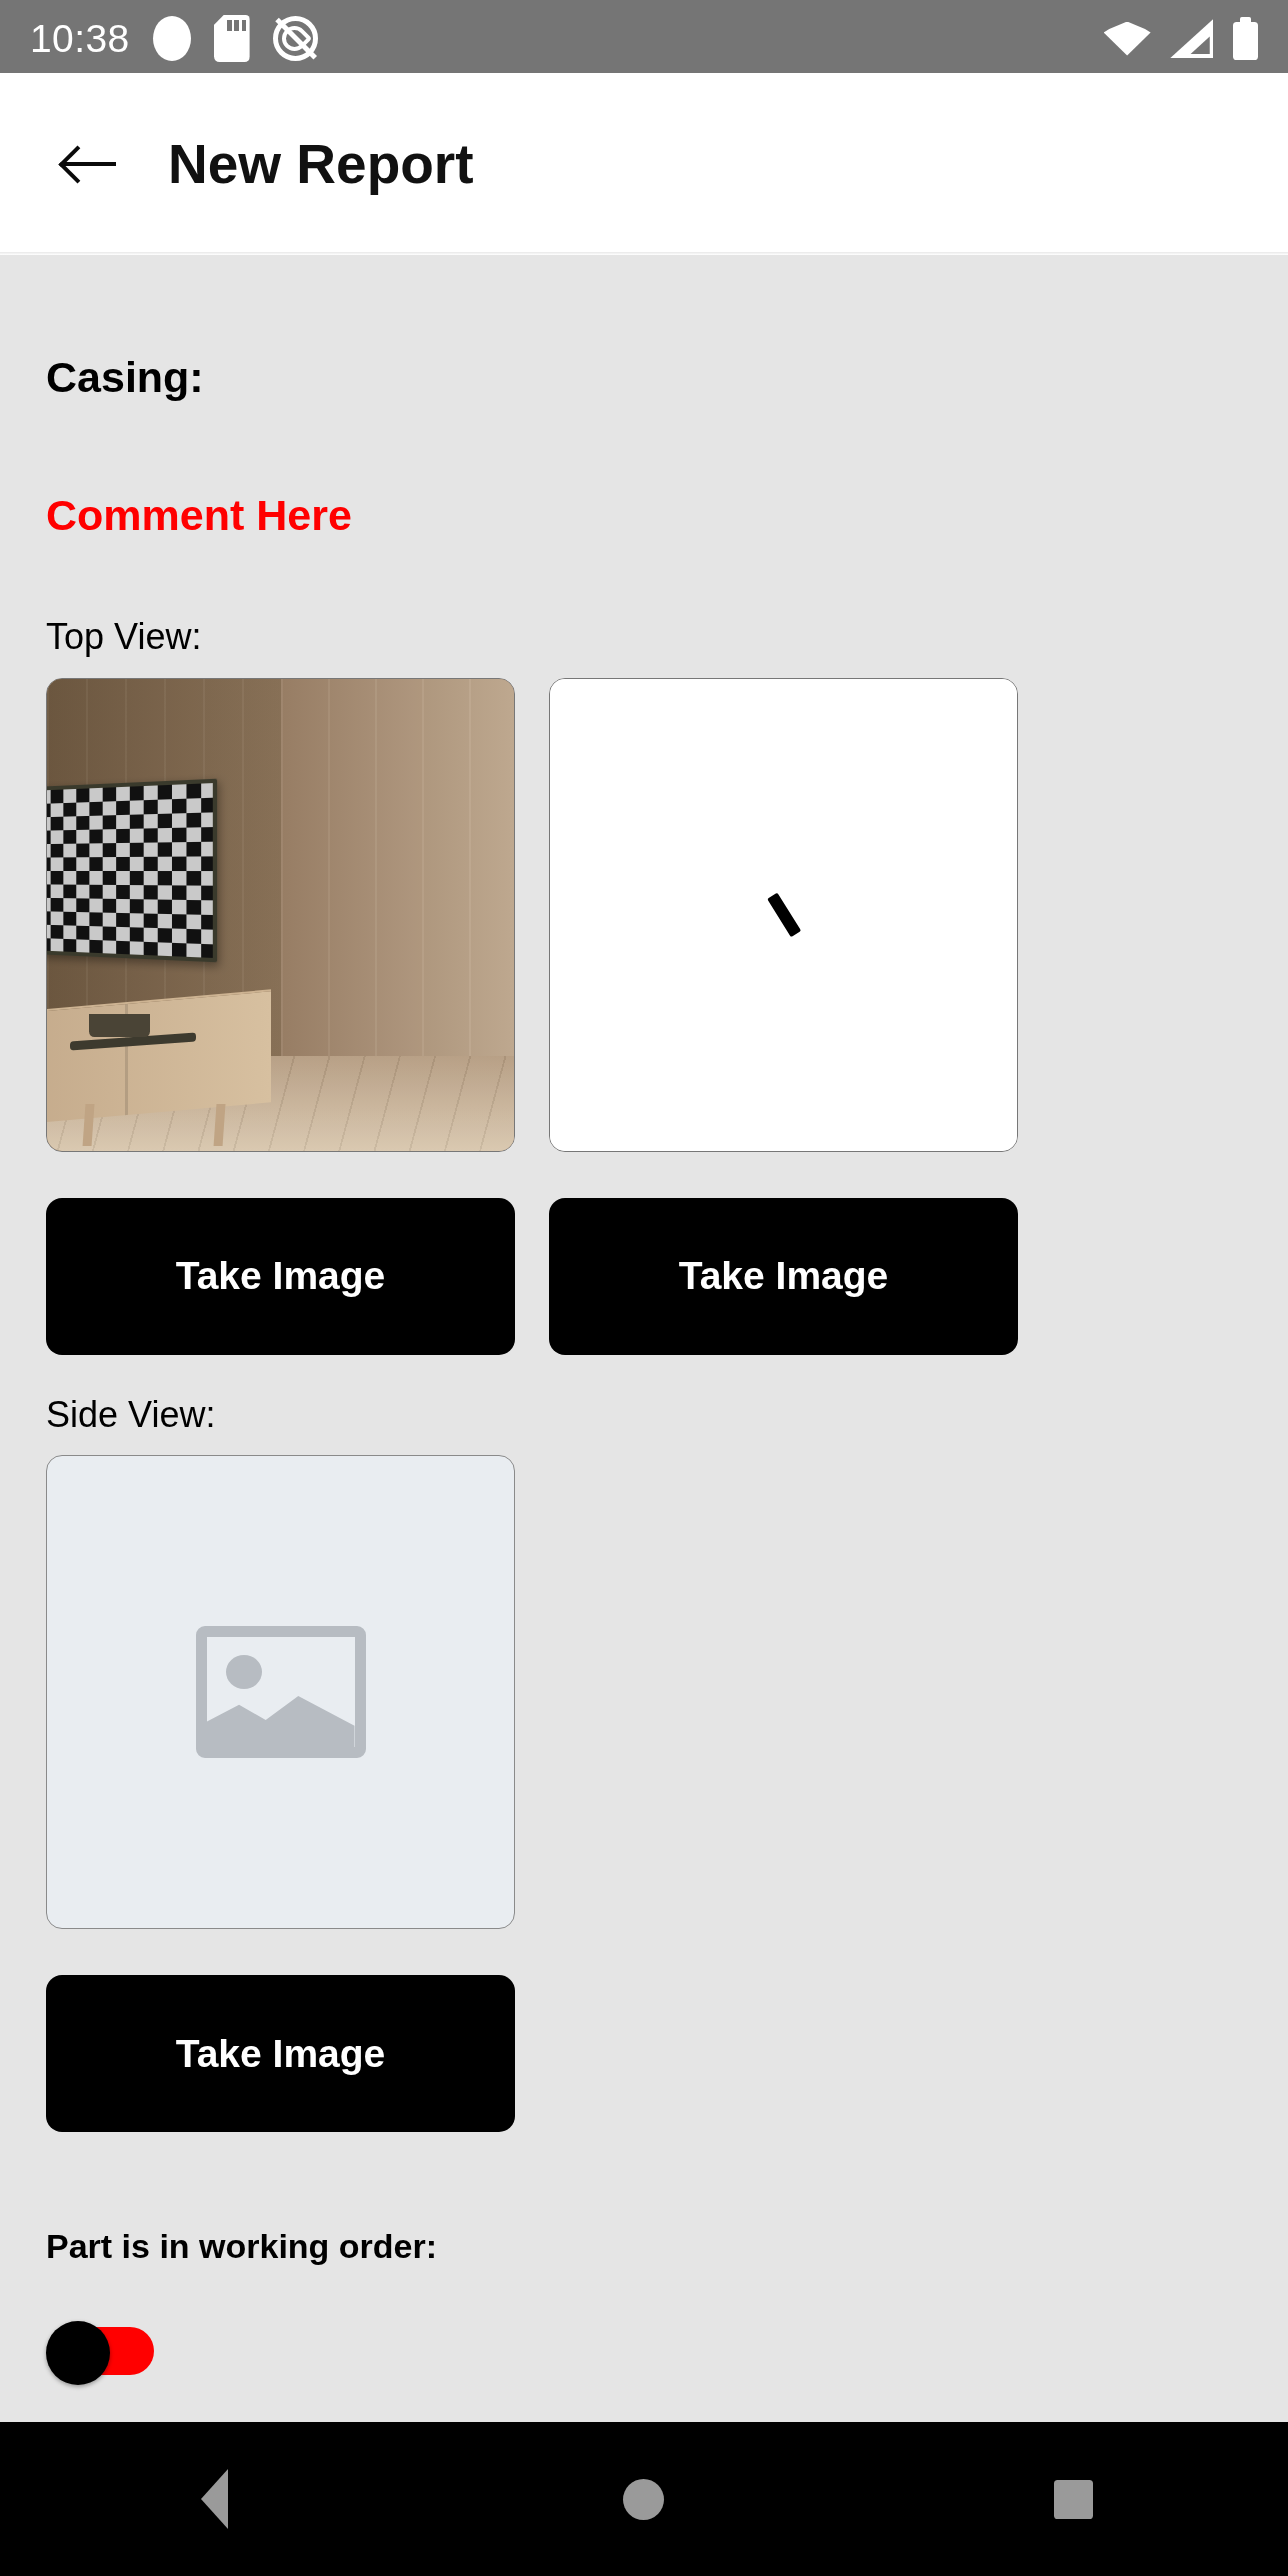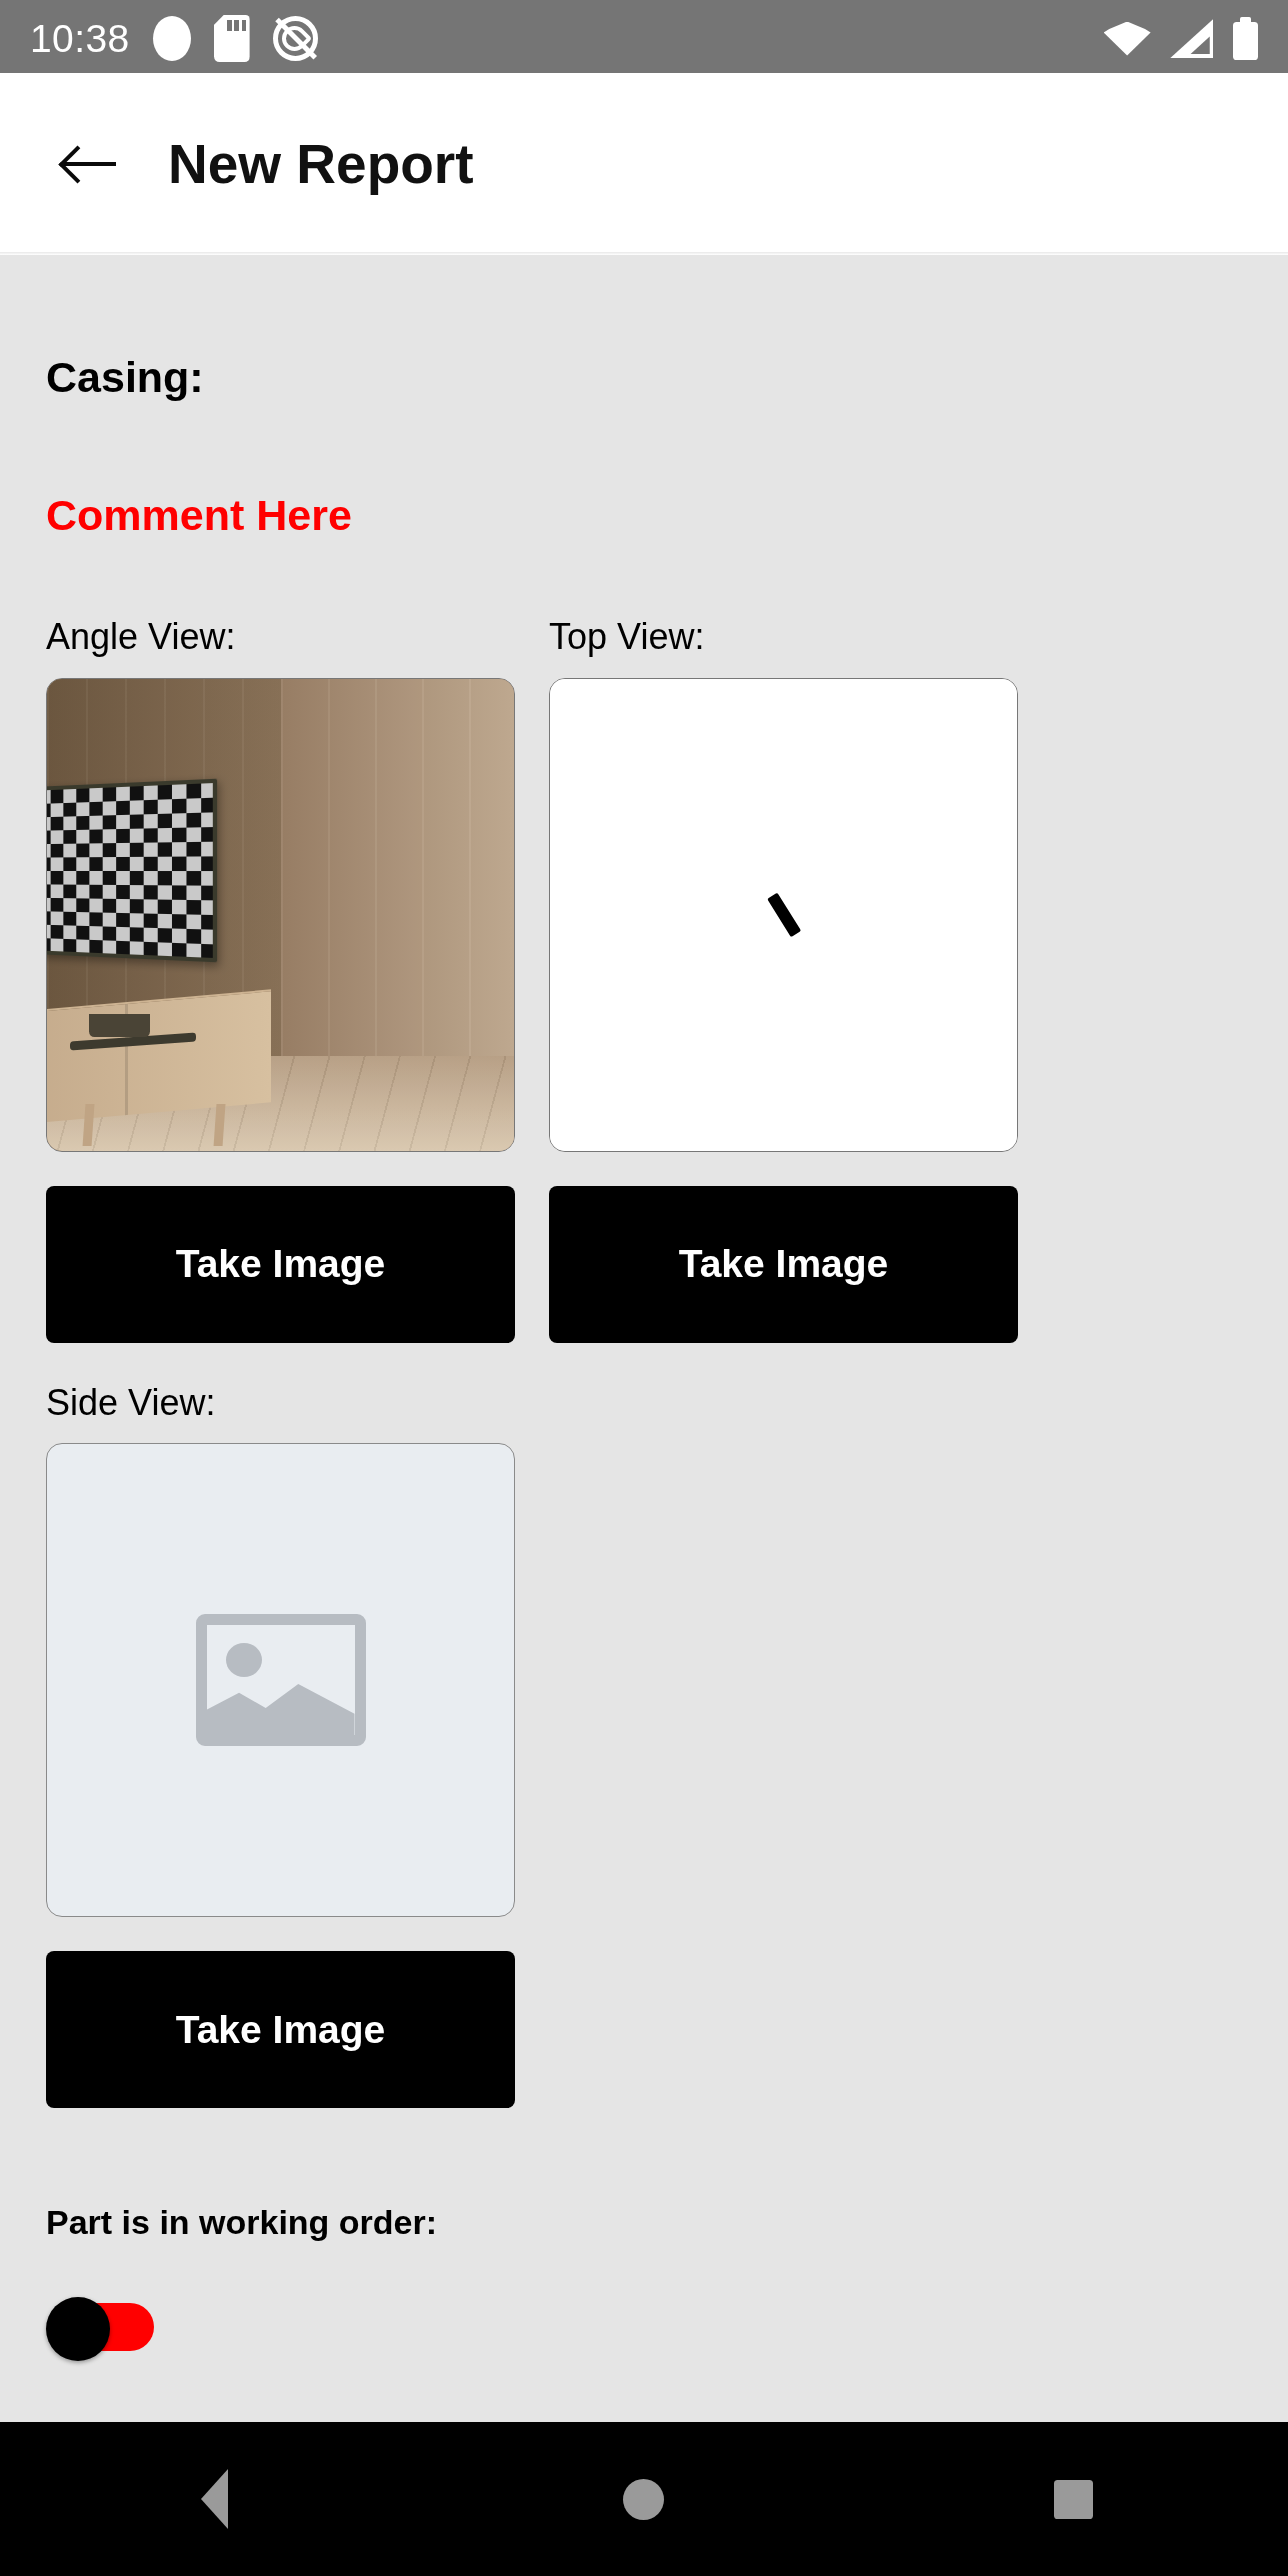--- a/index.html
+++ b/index.html
@@ -214,22 +214,22 @@
     position:absolute; left:19.7px; top:18px; width:36px; height:34px;
     background:#b7bcc2; border-radius:50%;
   }
   .ph-icon .mtn{
     position:absolute; left:0; bottom:0; width:100%; height:57px;
     background:#b7bcc2;
     clip-path: polygon(0 100%, 0 55%, 22% 25%, 40% 52%, 62% 10%, 100% 62%, 100% 100%);
   }
 
   .btn{
-    width:469px; height:157px; margin-top:34px;
-    background:#000; color:#fff; border:none; border-radius:8px;
+    width:469px; height:157px; margin-top:46px;
+    background:#000; color:#fff; border:none; border-radius:16px;
     font-family:"Liberation Sans", sans-serif;
     font-size:39px; font-weight:bold; cursor:pointer;
     display:flex; align-items:center; justify-content:center;
   }
 
   .working-title{
     font-size:34px; font-weight:bold; color:#000; margin-top:95px;
   }
 
   .toggle{
@@ -301,21 +301,20 @@
     <div class="app-title">New Report</div>
   </div>
   <div class="app-bar-divider"></div>
 
   <div class="content">
 
     <div class="section-title">Casing:</div>
     <div class="comment-text">Comment Here</div>
 
     <div class="labels-row">
-      <div class="view-label">Angle View:</div>
       <div class="view-label">Top View:</div>
     </div>
 
     <div class="row">
 
       <div class="col">
         <div class="thumb">
           <div class="scene">
             <div class="wall-left"></div>
             <div class="wall-right"></div>

